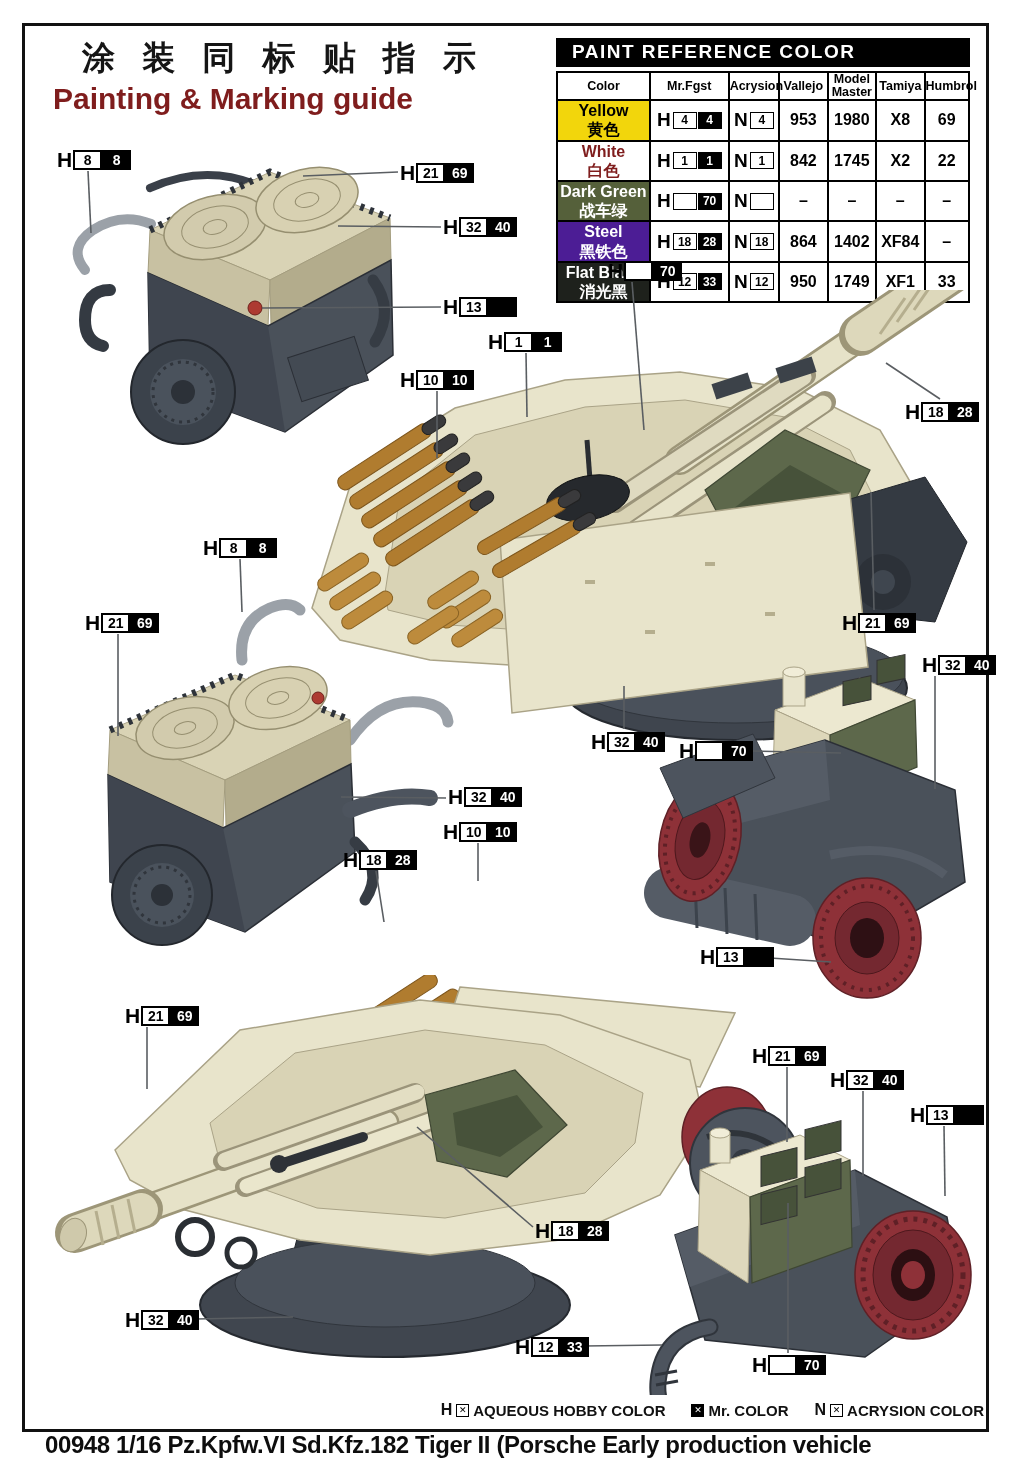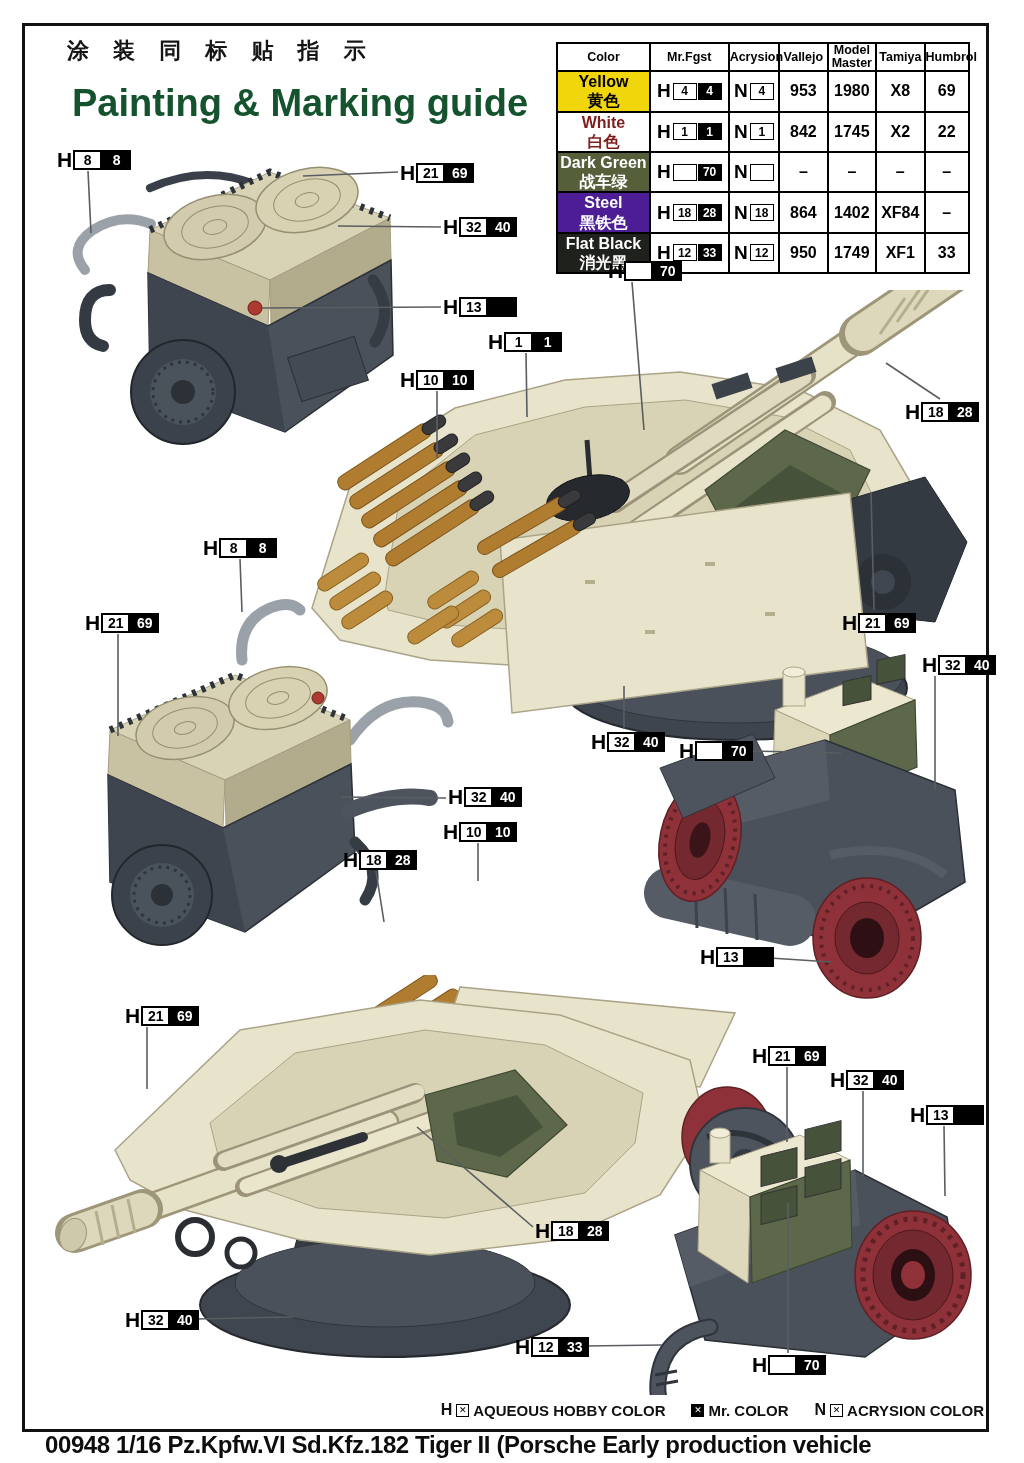--- a/index.html
+++ b/index.html
@@ -1,21 +1,21 @@
 <!DOCTYPE html>
 <html><head>
 <meta charset="utf-8">
 <style>
   html,body{margin:0;padding:0;}
   body{width:1024px;height:1463px;position:relative;background:#fff;
        font-family:"Liberation Sans","DejaVu Sans",sans-serif;overflow:hidden;}
   .abs{position:absolute;}
   #page-frame{left:22px;top:23px;width:961px;height:1403px;border:3px solid #111;}
-  #title-cn{left:67px;top:36px;font-size:22px;font-weight:bold;letter-spacing:9px;color:#151515;}
-  #title-en{left:72px;top:82px;font-size:38px;font-weight:bold;color:#14532d;}
+  #title-cn{left:82px;top:36px;font-size:33px;font-weight:bold;letter-spacing:9px;color:#151515;}
+  #title-en{left:53px;top:82px;font-size:30px;font-weight:bold;color:#7f1d1d;}
   
   #paint-table{left:556px;top:38px;width:414px;}
   .pt-title{background:#000;color:#fff;font-weight:bold;font-size:19px;letter-spacing:1.5px;
             padding:1px 0 2px 14px;border:2px solid #000;}
   #paint-table table{border-collapse:collapse;width:100%;margin-top:4px;table-layout:fixed;}
   #paint-table th,#paint-table td{border:2px solid #000;text-align:center;padding:0;}
   #paint-table th{font-size:12.5px;font-weight:bold;height:25px;line-height:1.05;}
   #paint-table td{font-size:16px;font-weight:bold;height:30px;}
   td.c-color{font-size:12.5px;line-height:1.2;}
   .hobby-flex{display:flex;align-items:center;justify-content:center;gap:1px;}
@@ -56,20 +56,21 @@
 </style>
 </head>
 <body>
 
 <div id="page-frame" class="abs"></div>
 
 <div id="title-cn" class="abs">涂 装 同 标 贴 指 示</div>
 <div id="title-en" class="abs">Painting &amp; Marking guide</div>
 
 <div id="paint-table" class="abs">
+  <div class="pt-title">PAINT  REFERENCE COLOR</div>
   <table>
     <colgroup>
       <col style="width:92px">
         <col style="width:78px">
         <col style="width:50px">
         <col style="width:48px">
       <col style="width:48px">
         <col style="width:48px">
         <col style="width:44px">
     </colgroup>

